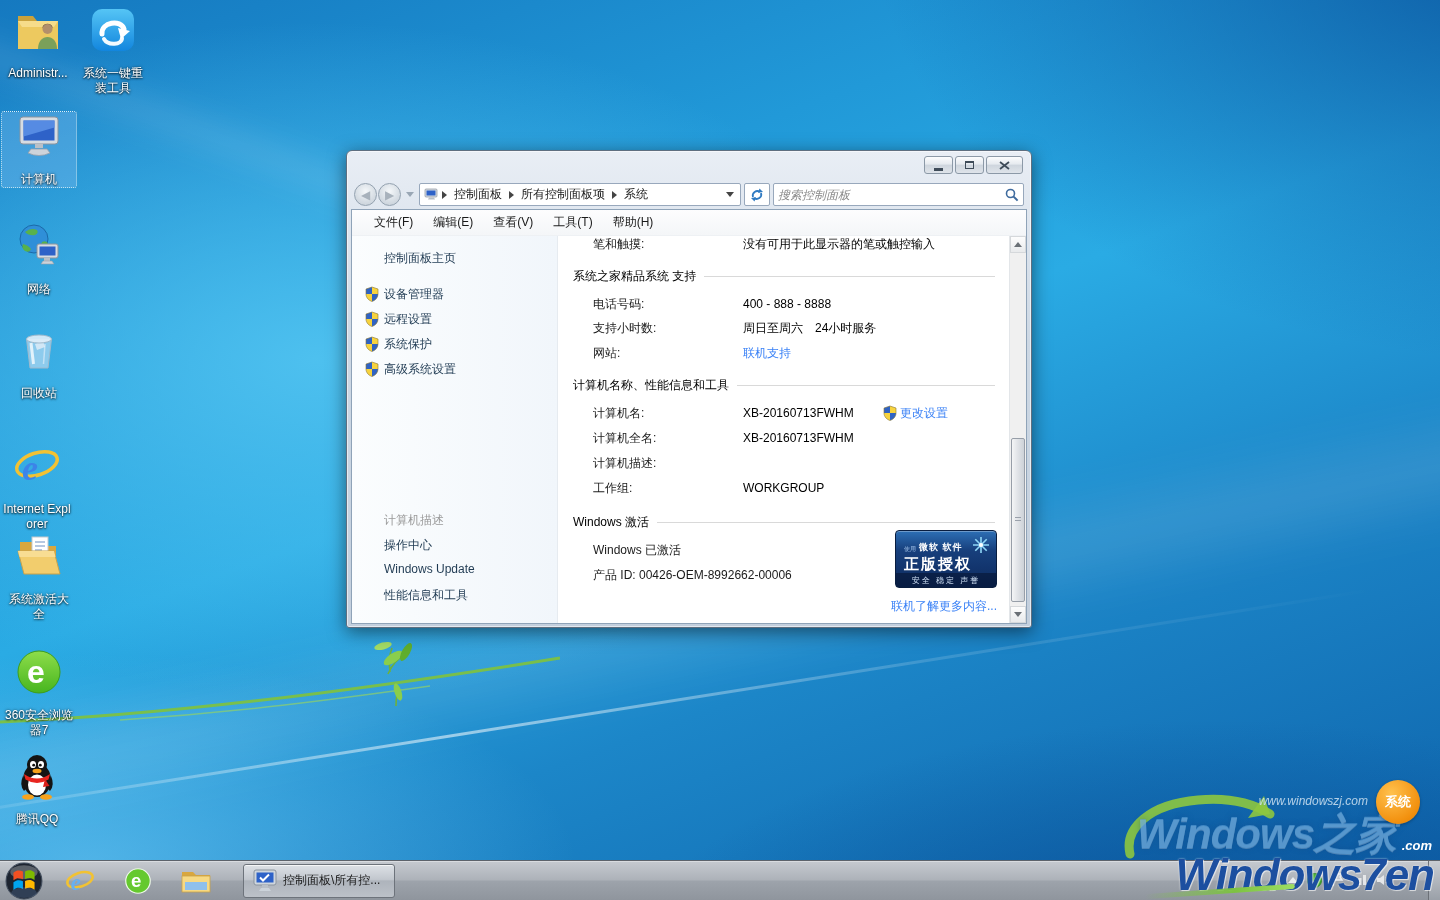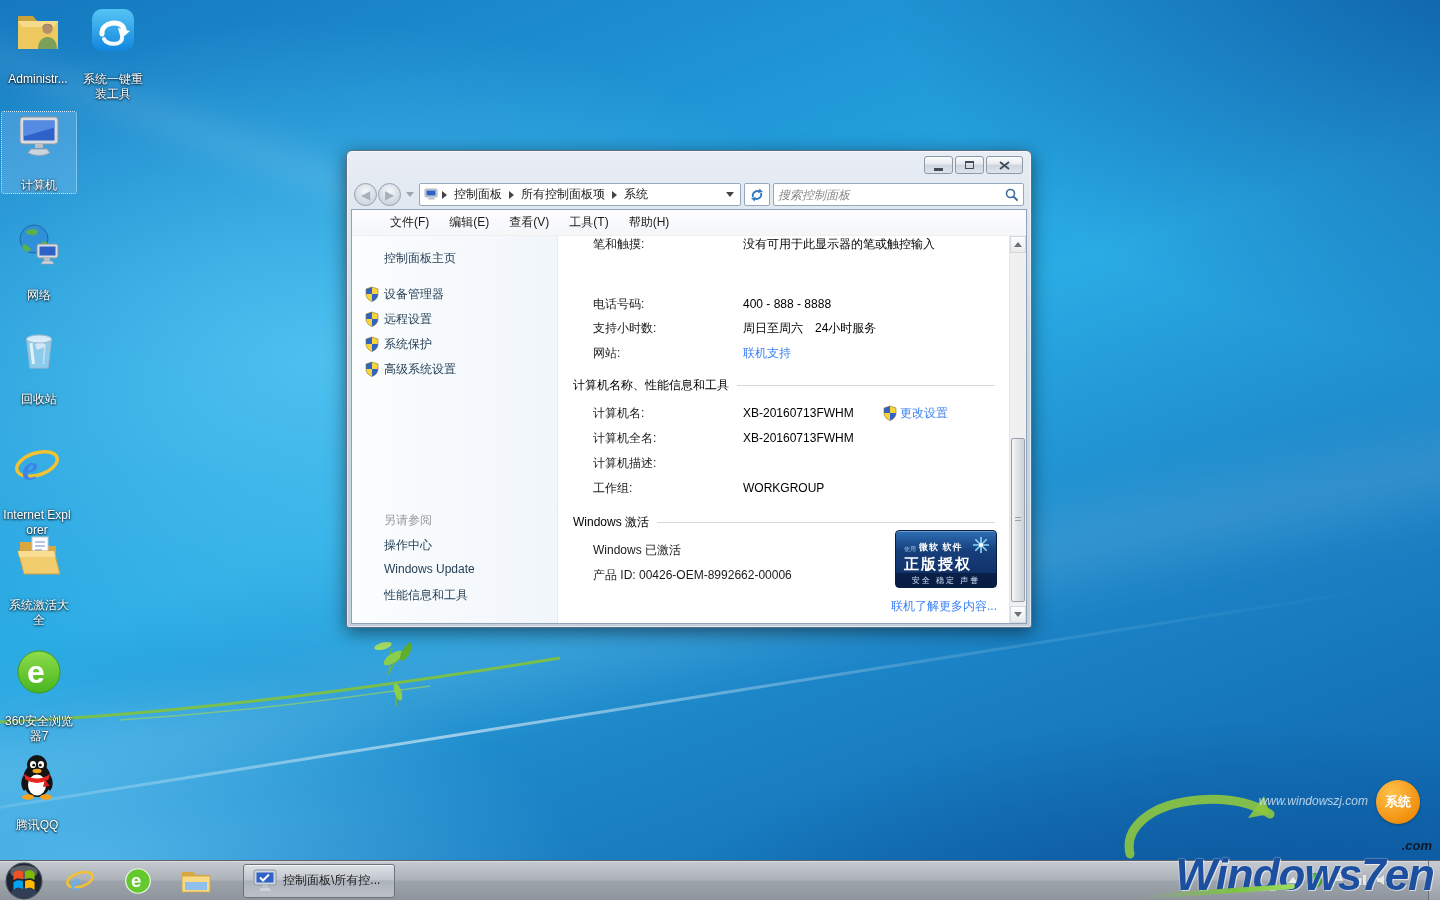--- a/index.html
+++ b/index.html
@@ -34,28 +34,28 @@
     color:rgba(96,165,220,.60); text-shadow:0 1px 0 rgba(255,255,255,.25), 0 0 6px rgba(20,70,130,.4); letter-spacing:-1px; white-space:nowrap; }
   .wm-badge { position:absolute; right:20px; top:0px; width:44px; height:44px; border-radius:50%;
     background:radial-gradient(circle at 35% 30%, #ffc14d, #f2900e 70%, #d97b06); color:#fff; font-size:13px; font-weight:bold;
     display:flex; align-items:center; justify-content:center; box-shadow:0 1px 3px rgba(0,0,0,.3); }
   .wm-swoosh { position:absolute; right:150px; top:8px; }
 
   
   .wm-overlay { position:absolute; right:6px; bottom:0px; z-index:90; pointer-events:none; }
   .wm-overlay .big { font-size:44px; font-weight:bold; font-style:italic; color:#1c4fa0; letter-spacing:-1px;
     text-shadow:0 0 2px rgba(255,255,255,.8), 1px 1px 0 rgba(255,255,255,.5); white-space:nowrap; }
-  .wm-overlay .suffix { position:absolute; right:2px; top:-12px; font-size:13px; font-weight:bold; font-style:italic; color:#0f172a; }
+  .wm-overlay .suffix { position:absolute; right:2px; top:-12px; font-size:13px; font-weight:bold; font-style:italic; color:#ffffff; }
   .wm-overlay .underline { position:absolute; left:-30px; bottom:6px; width:150px; height:5px;
     background:linear-gradient(90deg, rgba(125,194,66,0), #7dc242 60%, #9ede63); transform:rotate(-4deg); border-radius:3px; }
 
   
   .dicon { position:absolute; width:74px; text-align:center; z-index:2; cursor:default; }
   .dicon .art { width:48px; height:48px; margin:0 auto; display:block; }
-  .dicon .lbl { margin-top:18px; font-size:12px; line-height:1.25; color:#fff;
+  .dicon .lbl { margin-top:12px; font-size:12px; line-height:1.25; color:#fff;
     text-shadow:0 1px 2px rgba(0,0,0,.85), 0 0 3px rgba(0,0,0,.6); max-width:70px; margin-left:auto; margin-right:auto; word-break:break-all; }
   .dicon.selected { background:rgba(130,190,240,.35); outline:1px dotted rgba(255,255,255,.85); border-radius:2px; }
 
   
   .window { position:absolute; left:346px; top:150px; width:686px; height:478px; z-index:10;
     background:linear-gradient(#e9eef5, #cdd8e4 40%, #c3cfdd); border:1px solid #5f6f80; border-radius:6px 6px 3px 3px;
     box-shadow:inset 0 0 0 1px rgba(255,255,255,.55), 0 4px 18px rgba(0,0,0,.5); padding:0 4px 4px; }
   .titlebar { height:29px; position:relative; }
   .win-controls { position:absolute; top:5px; right:4px; display:flex; gap:2px; }
   .wbtn { width:29px; height:18px; border:1px solid #8c99a7; border-radius:3px;
@@ -75,21 +75,21 @@
   .crumb { padding:0 6px; white-space:nowrap; cursor:pointer; }
   .crumb-sep { width:0; height:0; border-top:4px solid transparent; border-bottom:4px solid transparent; border-left:5px solid #444; margin:0 1px; }
   .crumb-spacer { flex:1; }
   .crumb-drop { width:0; height:0; border-left:4px solid transparent; border-right:4px solid transparent; border-top:5px solid #444; margin-right:2px; cursor:pointer; }
   .refreshbtn { width:26px; height:23px; background:#fff; border:1px solid #98a8bc; border-radius:2px; display:flex; align-items:center; justify-content:center; cursor:pointer; }
   .searchbox { flex:1; height:23px; background:#fff; border:1px solid #98a8bc; border-radius:2px; display:flex; align-items:center; padding:0 4px; }
   .searchbox input { flex:1; border:none; outline:none; font-size:12px; font-family:"Liberation Sans",sans-serif; color:#333; background:transparent; }
   .searchbox input::placeholder { font-style:italic; color:#8a8a8a; }
 
   .client { border:1px solid #8fa3b8; background:#fff; height:415px; display:flex; flex-direction:column; }
-  .menubar { height:26px; display:flex; align-items:center; padding-left:28px; background:linear-gradient(#fdfdfe,#f4f6f8); border-bottom:1px solid #eef1f4; font-size:12px; color:#1a1a1a; }
+  .menubar { height:26px; display:flex; align-items:center; padding-left:12px; background:linear-gradient(#fdfdfe,#f4f6f8); border-bottom:1px solid #eef1f4; font-size:12px; color:#1a1a1a; }
   .menubar .mitem { padding:4px 10px; cursor:pointer; }
 
   .win-body { flex:1; display:flex; min-height:0; }
   .sidebar { width:206px; position:relative; background:linear-gradient(90deg, #fbfdfe, #f1f6fb); border-right:1px solid #e6ebf0; font-size:12px; }
   .sb-item { position:absolute; left:32px; color:#1f3a52; white-space:nowrap; cursor:pointer; }
   .sb-shield { position:absolute; left:13px; }
   .sb-header { position:absolute; left:32px; color:#9a9a9a; white-space:nowrap; }
 
   .main { flex:1; position:relative; font-size:12px; color:#000; }
   .row { position:absolute; left:0; right:14px; height:20px; display:flex; align-items:center; }
@@ -150,20 +150,21 @@
     <ellipse cx="383" cy="46" rx="9" ry="3.5" transform="rotate(-15 383 46)" fill="#a4dd66"></ellipse>
     <ellipse cx="398" cy="92" rx="9" ry="3.5" transform="rotate(72 398 92)" fill="#8ace4c"></ellipse>
   </svg>
 
   <div class="wm-wall">
     <svg class="wm-swoosh" width="170" height="80" viewBox="0 0 170 80">
       <path d="M10 66 C4 40 30 16 78 12 C110 9 134 16 150 26" stroke="#8dc63f" stroke-width="9" fill="none" stroke-linecap="round" opacity=".9"></path>
       <path d="M150 26 L128 30 L144 8 Z" fill="#8dc63f" opacity=".9"></path>
     </svg>
     <div class="wm-site">www.windowszj.com</div>
+    <div class="wm-brand">Windows之家</div>
     <div class="wm-badge">系统</div>
   </div>
 </div>
 
 <div class="dicon" style="left:1px; top:6px;">
   <svg class="art" viewBox="0 0 48 48">
     <path d="M4 10 h15 l4 5 h21 v28 H4z" fill="#caa23c"></path>
     <rect x="4" y="15" width="40" height="28" fill="#edc95f"></rect>
     <path d="M4 15 h40 l-4 6 H8z" fill="#f6dc8a"></path>
     <path d="M28.5 21 a5.5 5.5 0 0 1 10 0 l-1 3 h-8z" fill="#5d4a33"></path>
@@ -376,32 +377,33 @@
 
         <svg class="sb-shield" style="top:125px" width="14" height="16" viewBox="0 0 14 16">
           <path d="M1 3 L7 1 V8 H1z" fill="#2f63c4"></path>
             <path d="M7 1 L13 3 V8 H7z" fill="#f7d33e"></path>
           <path d="M1 8 H7 V15.5 C4 14.5 1 12 1 8z" fill="#f7d33e"></path>
             <path d="M7 8 H13 C13 12 10 14.5 7 15.5z" fill="#2f63c4"></path>
           <path d="M7 1 L13 3 V8 C13 12 10 14.5 7 15.5 C4 14.5 1 12 1 8 V3z" fill="none" stroke="#8a7632" stroke-width=".6"></path>
         </svg>
         <span class="sb-item" style="top:125px">高级系统设置</span>
 
-        <span class="sb-header" style="top:276px">另请参阅</span>
+        <span class="sb-header" style="top:276px">计算机描述</span>
         <span class="sb-item" style="top:301px">操作中心</span>
         <span class="sb-item" style="top:326px">Windows Update</span>
         <span class="sb-item" style="top:351px">性能信息和工具</span>
       </div>
 
       <div class="main">
         <div class="row" style="top:-2px">
           <span class="rl">笔和触摸:</span>
           <span class="rv">没有可用于此显示器的笔或触控输入</span>
         </div>
 
+        <div class="sec" style="top:31px">系统之家精品系统 支持</div>
         <div class="row" style="top:58px">
           <span class="rl">电话号码:</span>
           <span class="rv">400 - 888 - 8888</span>
         </div>
         <div class="row" style="top:82px">
           <span class="rl">支持小时数:</span>
           <span class="rv">周日至周六　24小时服务</span>
         </div>
         <div class="row" style="top:107px">
           <span class="rl">网站:</span>

